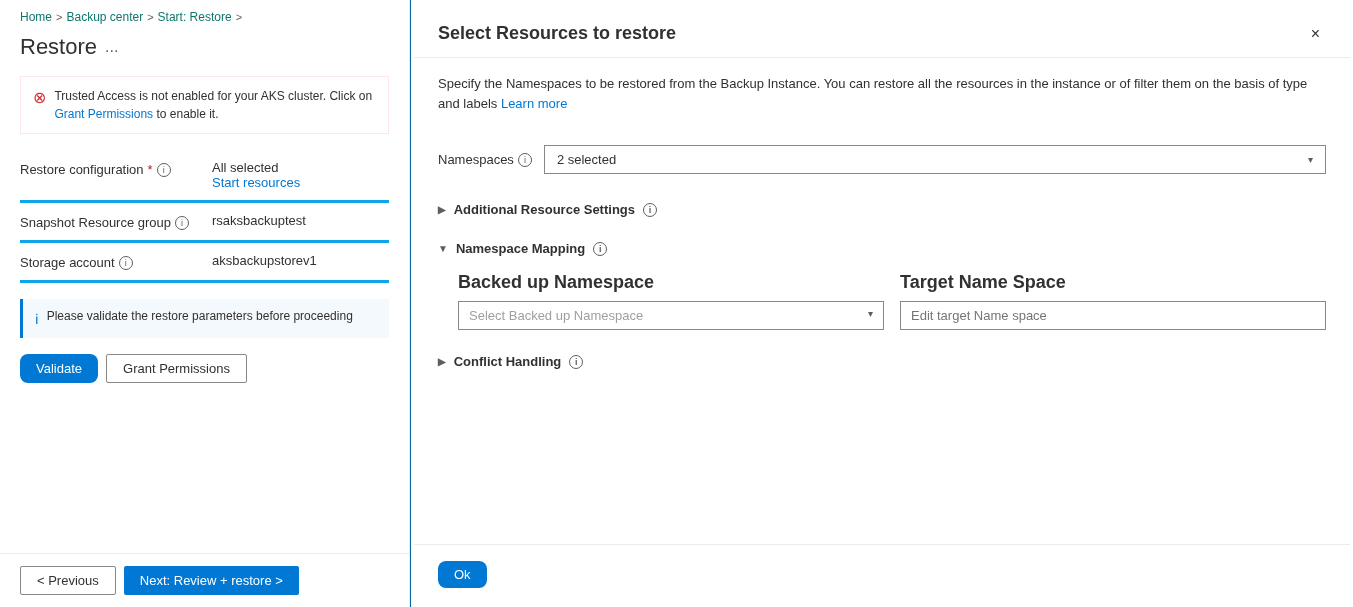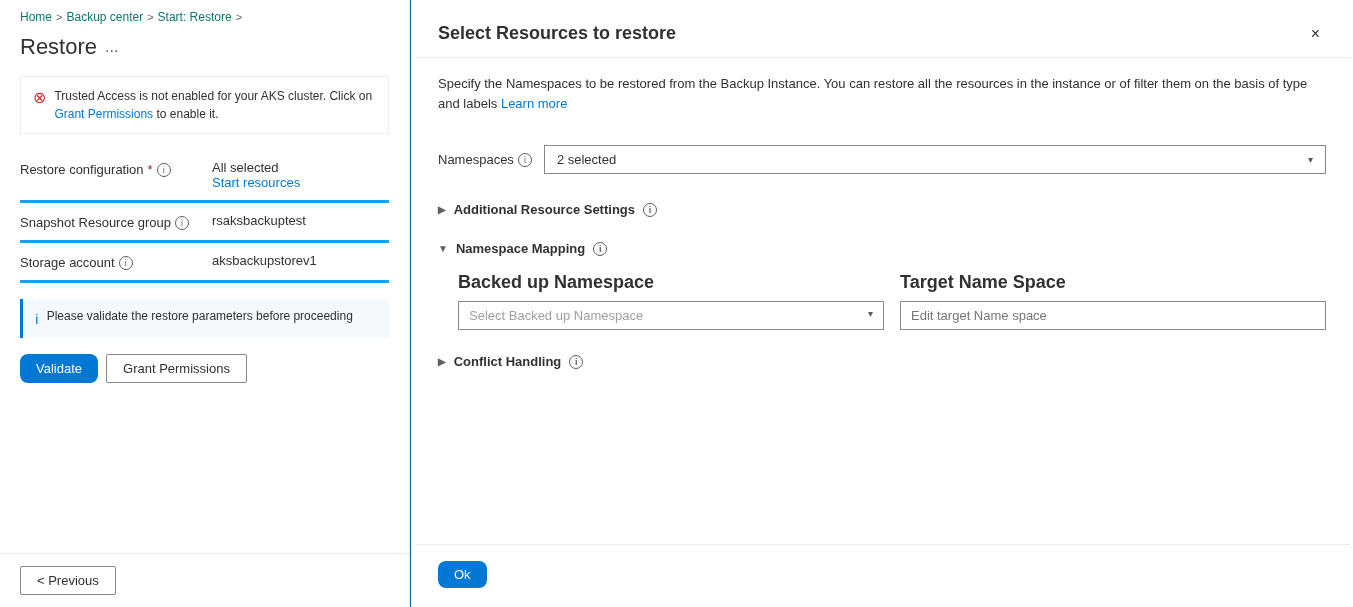--- a/index.html
+++ b/index.html
@@ -359,20 +359,21 @@
     <span>Please validate the restore parameters before proceeding</span>
   </div>
 
   <div class="button-row">
     <button class="btn-primary">Validate</button>
     <button class="btn-secondary">Grant Permissions</button>
   </div>
 
   <div class="bottom-nav">
     <button class="btn-nav-prev">&lt; Previous</button>
+    <button class="btn-nav-next">Next: Review + restore &gt;</button>
   </div>
 </div>
 
 <div class="right-panel">
 
   <div class="modal-header">
     <h2 class="modal-title">Select Resources to restore</h2>
     <button class="modal-close">×</button>
   </div>
 

